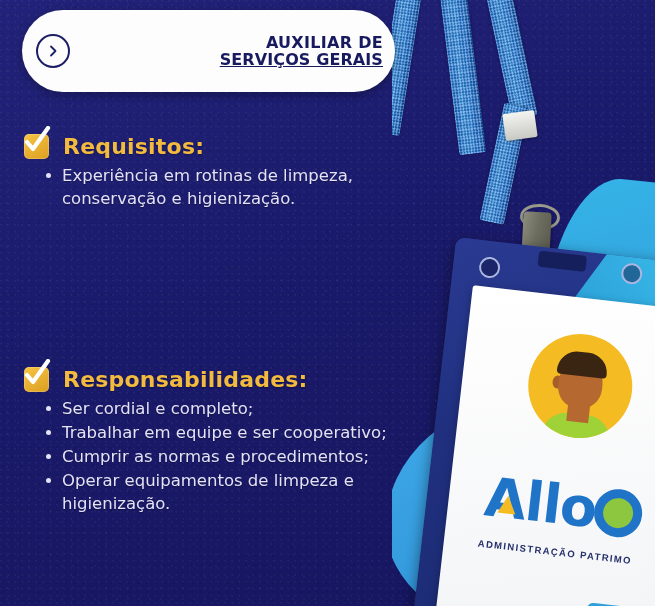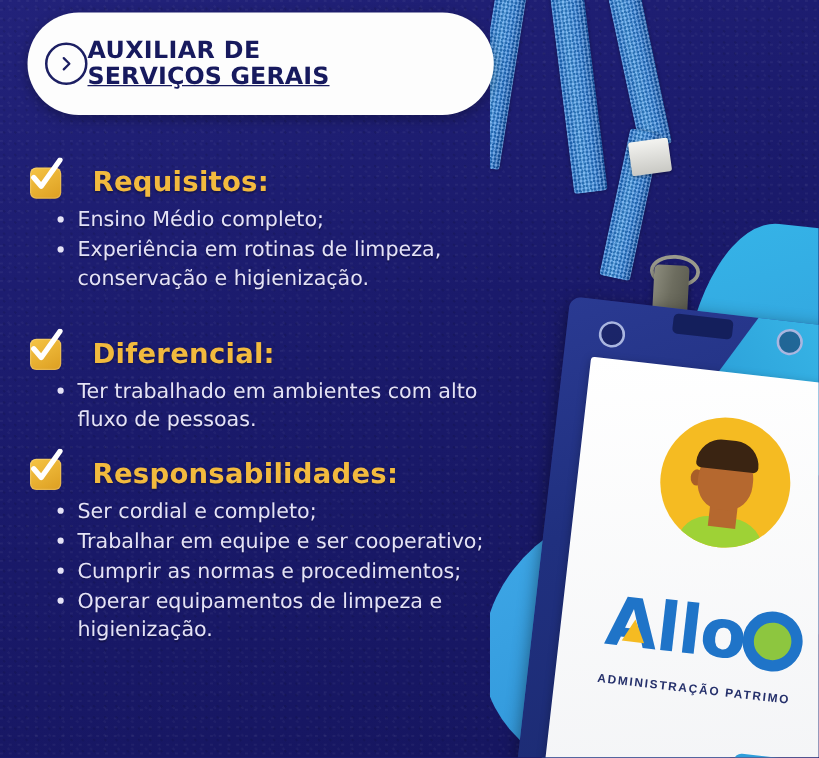--- a/index.html
+++ b/index.html
@@ -162,30 +162,30 @@
     display:flex;align-items:center;
   }
   #arrow-circle{
     flex:0 0 auto;margin-left:14px;
     width:30px;height:30px;border-radius:50%;
     border:2px solid #1c1f63;
     display:flex;align-items:center;justify-content:center;
   }
   #arrow-circle svg{display:block;}
   #title-text{
-    flex:1;text-align:left;padding-right:31px;
+    flex:1;text-align:right;padding-right:12px;
     color:#171a5e;font-weight:bold;
-    font-size:19px;line-height:1.08;
+    font-size:16px;line-height:1.08;
     letter-spacing:.3px;
     font-family:"DejaVu Sans", sans-serif;
   }
   #title-text .l2{letter-spacing:.1px;text-decoration:underline;}
 
   .section{position:absolute;left:24px;}
-  .sec-head{display:flex;align-items:center;gap:25px;margin-bottom:5px;}
+  .sec-head{display:flex;align-items:center;gap:14px;margin-bottom:5px;}
   .check-box{
     position:relative;flex:0 0 auto;
     width:25px;height:25px;border-radius:5px;
     background:linear-gradient(150deg,#f6c545,#dc9e21);
     box-shadow:inset 0 0 0 1px rgba(255,255,255,.18);
   }
   .check-box svg{position:absolute;left:-3px;top:-8px;}
   .sec-title{
     color:#f2ba3e;font-weight:bold;font-size:22px;
     letter-spacing:.2px;
@@ -267,40 +267,25 @@
   <div class="section" id="sec-requisitos">
     <div class="sec-head">
       <div class="check-box">
         <svg width="31" height="31" viewBox="0 0 31 31" aria-hidden="true">
           <path d="M6 16 L12 23 L27 2" fill="none" stroke="#ffffff" stroke-width="4.2" stroke-linecap="round" stroke-linejoin="round"></path>
         </svg>
       </div>
       <div class="sec-title">Requisitos:</div>
     </div>
     <ul class="items">
-      <li>Ensino Médio completo;</li>
       <li>Experiência em rotinas de limpeza,
 conservação e higienização.</li>
     </ul>
   </div>
 
-  <div class="section" id="sec-diferencial">
-    <div class="sec-head">
-      <div class="check-box">
-        <svg width="31" height="31" viewBox="0 0 31 31" aria-hidden="true">
-          <path d="M6 16 L12 23 L27 2" fill="none" stroke="#ffffff" stroke-width="4.2" stroke-linecap="round" stroke-linejoin="round"></path>
-        </svg>
-      </div>
-      <div class="sec-title">Diferencial:</div>
-    </div>
-    <ul class="items">
-      <li>Ter trabalhado em ambientes com alto
-fluxo de pessoas.</li>
-    </ul>
-  </div>
 
   <div class="section" id="sec-responsabilidades">
     <div class="sec-head">
       <div class="check-box">
         <svg width="31" height="31" viewBox="0 0 31 31" aria-hidden="true">
           <path d="M6 16 L12 23 L27 2" fill="none" stroke="#ffffff" stroke-width="4.2" stroke-linecap="round" stroke-linejoin="round"></path>
         </svg>
       </div>
       <div class="sec-title">Responsabilidades:</div>
     </div>

